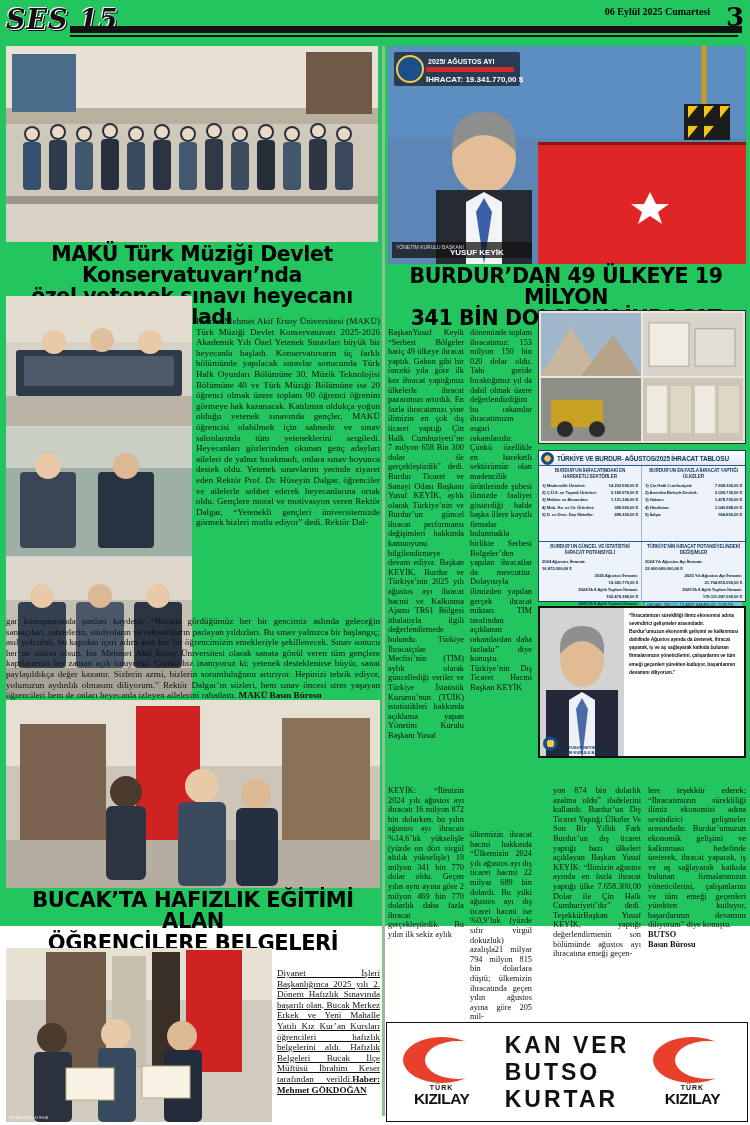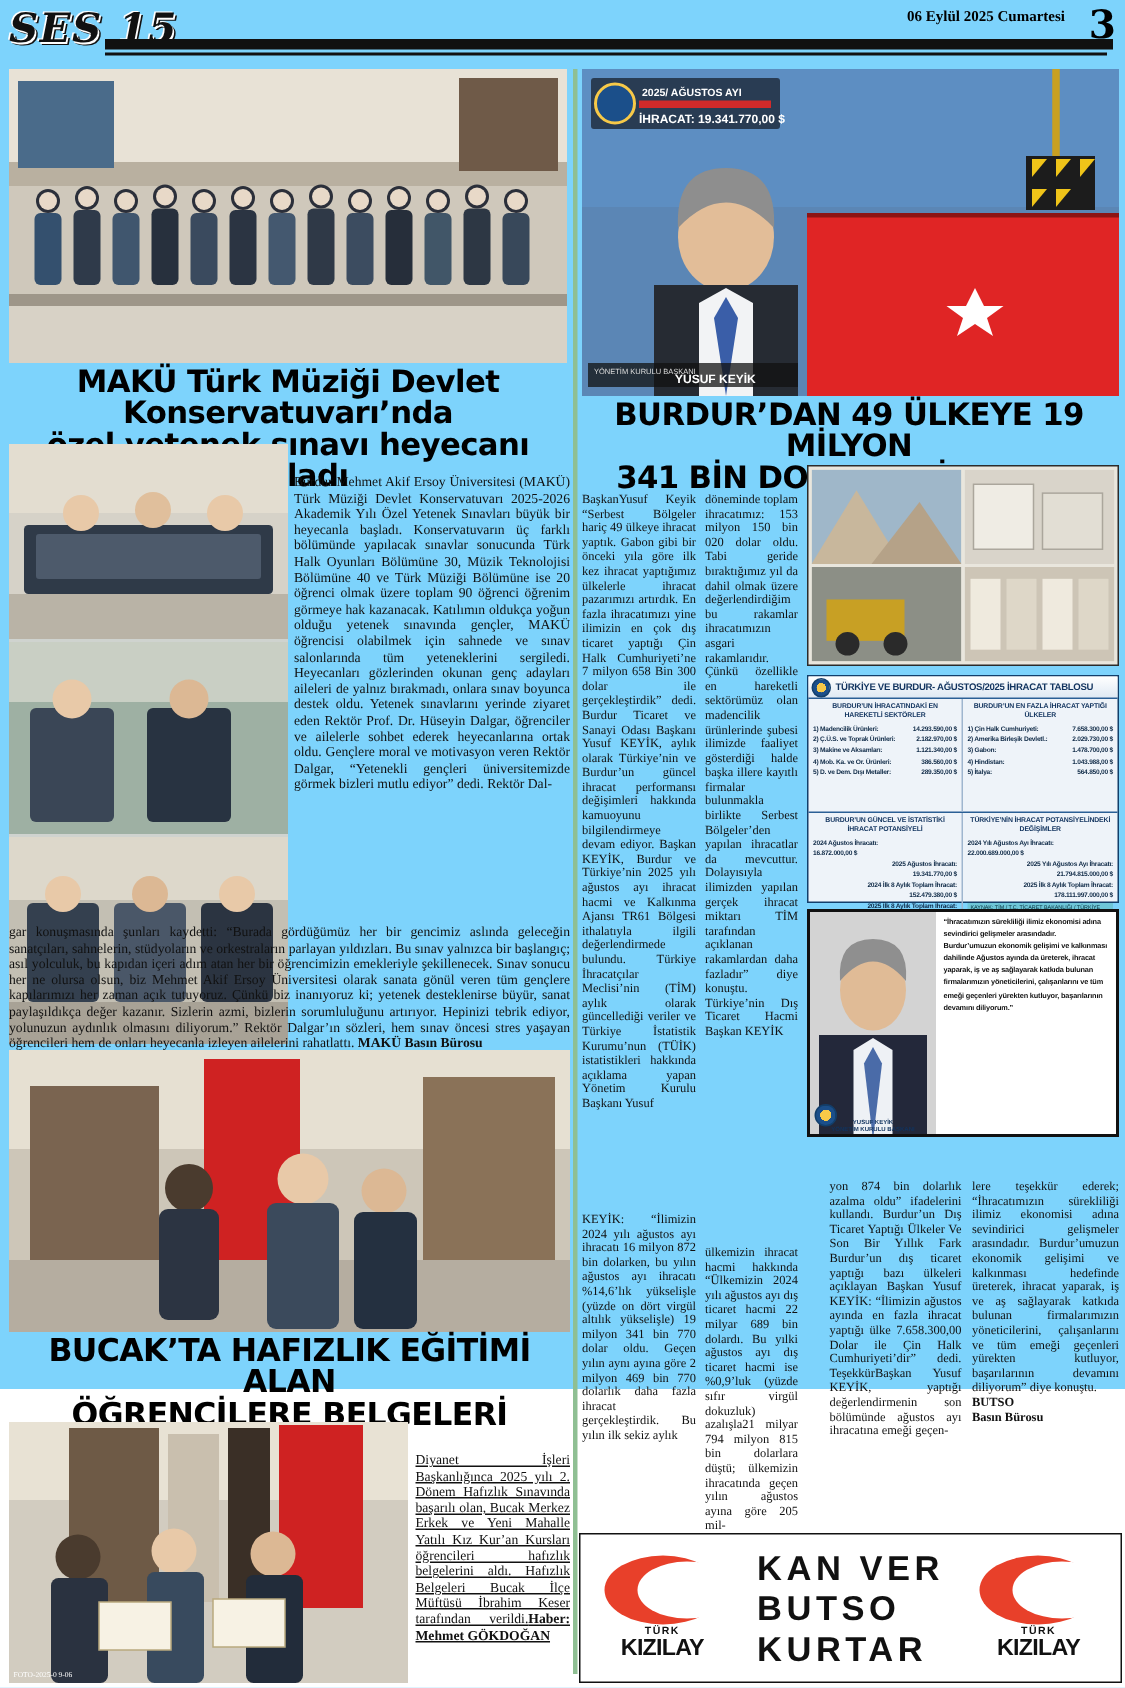--- a/index.html
+++ b/index.html
@@ -1,17 +1,17 @@
 <!DOCTYPE html>
 <html><head>
 <meta charset="utf-8">
 <style>
   html,body{margin:0;padding:0;background:#ffffff;}
   body{width:750px;height:1125px;overflow:hidden;font-family:"Liberation Serif",serif;color:#000;}
-  .page{position:relative;width:750px;height:926px;background:#7dd3fc;}
+  .page{position:relative;width:750px;height:926px;background:#22c55e;}
 
   
   .masthead{position:absolute;left:0;top:0;width:750px;height:42px;}
   .logo{position:absolute;left:6px;top:4px;font-family:"DejaVu Serif",serif;font-weight:bold;font-style:italic;
         font-size:27px;letter-spacing:1px;color:#111;
         text-shadow:1px 1px 0 #fff, 2px 2px 0 #111, -1px -1px 0 #fff;}
   .rule{position:absolute;left:70px;top:26px;width:672px;height:7px;background:#111;}
   .rule2{position:absolute;left:70px;top:35px;width:668px;height:2px;background:#111;}
   .date{position:absolute;right:40px;top:6px;font-family:Liberation Serif, serif;font-weight:bold;font-size:10px;}
   .pageno{position:absolute;right:6px;top:2px;font-family:"DejaVu Serif",serif;font-weight:bold;font-size:26px;}
@@ -37,21 +37,21 @@
   #bucak-photo{left:6px;top:700px;width:374px;height:188px;}
   #bucak-head{left:6px;top:890px;width:374px;font-size:21px;}
   #bucak-photo2{left:6px;top:948px;width:266px;height:174px;}
   #bucak-col{left:277px;top:952px;width:103px;font-size:9.1px;line-height:10.6px;text-decoration:underline;}
 
   
   #bur-photo{left:388px;top:46px;width:358px;height:218px;}
   #bur-head{left:386px;top:266px;width:360px;font-size:20.5px;}
   #bur-c1{left:388px;top:312px;width:76px;font-size:8.3px;line-height:9.6px;}
   #bur-c2{left:470px;top:312px;width:62px;font-size:8.3px;line-height:9.6px;}
-  #bur-c1b{left:388px;top:792px;width:76px;font-size:8.3px;line-height:9.6px;}
+  #bur-c1b{left:388px;top:770px;width:76px;font-size:8.3px;line-height:9.6px;}
   #bur-c2b{left:470px;top:814px;width:62px;font-size:8.3px;line-height:9.6px;}
   #bur-c3{left:553px;top:770px;width:88px;font-size:8.3px;line-height:9.6px;}
   #bur-c4{left:648px;top:770px;width:98px;font-size:8.3px;line-height:9.6px;}
 
   .minigal{position:absolute;left:538px;top:310px;width:208px;height:134px;
            border:1px solid #2b2b2b;background:#e9e6dd;display:grid;
            grid-template-columns:1fr 1fr;grid-template-rows:1fr 1fr;gap:2px;padding:2px;box-sizing:border-box;}
   .minigal div{overflow:hidden;}
 
   

